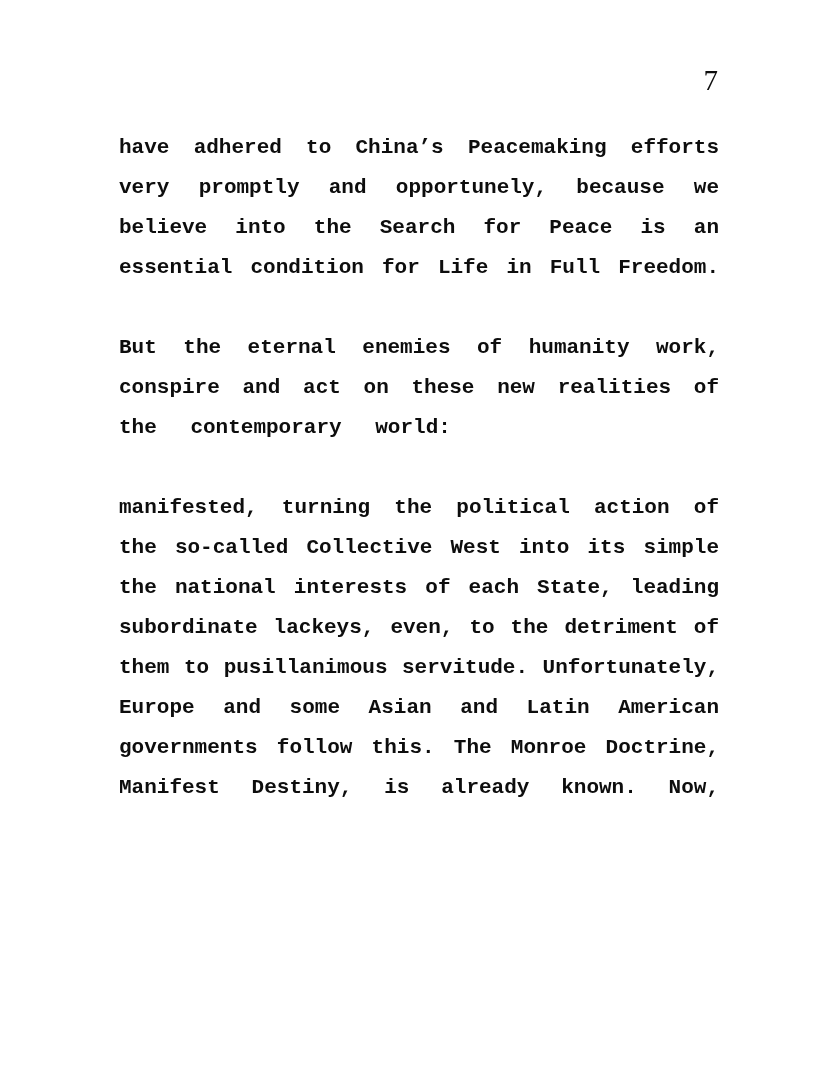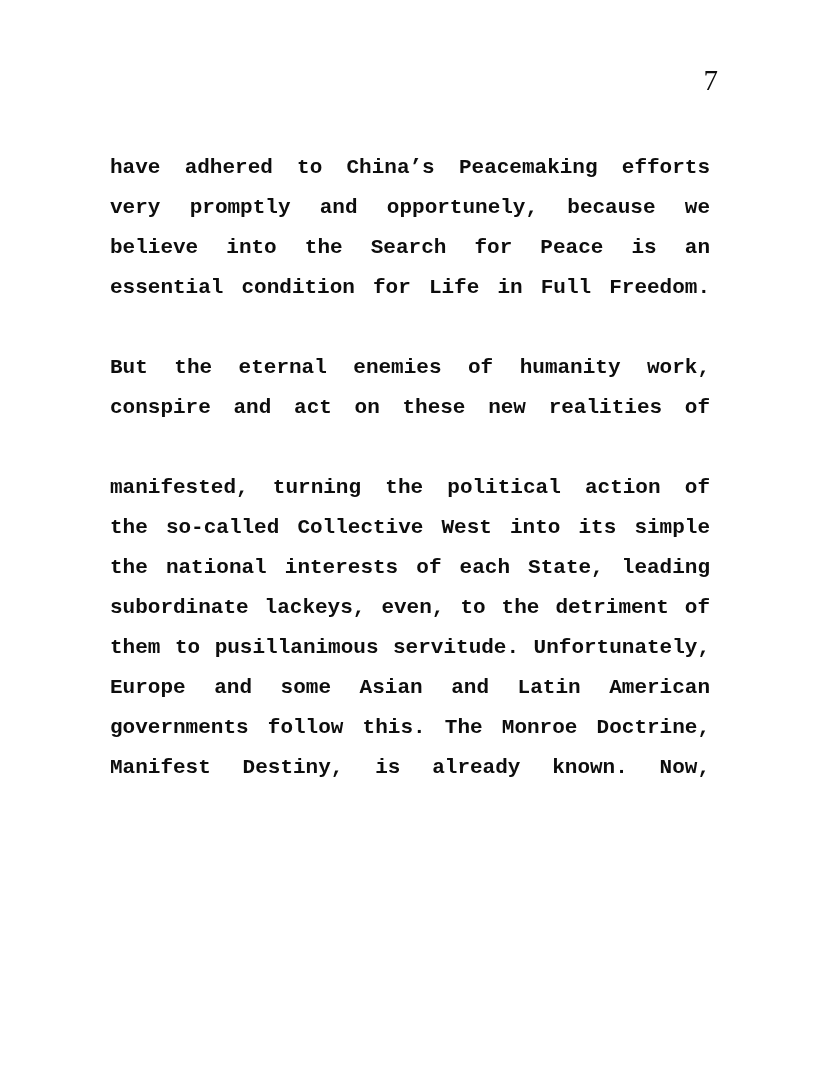--- a/index.html
+++ b/index.html
@@ -22,24 +22,23 @@
     top: 66px;
     right: 107px;
     font-family: "Liberation Serif", serif;
     font-weight: 400;
     font-size: 29px;
     line-height: 1;
     color: #0d0d0d;
   }
   .content {
     position: absolute;
-    left: 110px;
+    left: 119px;
     top: 128px;
     width: 600px;
-    margin-top: 20px;
   }
   .paragraph {
     margin: 0 0 40px 0;
   }
   .paragraph:last-child {
     margin-bottom: 0;
   }
   .line {
     height: 40px;
     line-height: 40px;
@@ -63,20 +62,21 @@
   <div class="content">
       <div class="paragraph">
         <div class="line just">have adhered to China’s Peacemaking efforts</div>
         <div class="line just">very promptly and opportunely, because we</div>
         <div class="line just">believe into the Search for Peace is an</div>
         <div class="line just">essential condition for Life in Full Freedom.</div>
       </div>
       <div class="paragraph">
         <div class="line just">But the eternal enemies of humanity work,</div>
         <div class="line just">conspire and act on these new realities of</div>
+        <div class="line left">the contemporary world:</div>
       </div>
       <div class="paragraph">
         <div class="line just">manifested, turning the political action of</div>
         <div class="line just">the so-called Collective West into its simple</div>
         <div class="line just">the national interests of each State, leading</div>
         <div class="line just">subordinate lackeys, even, to the detriment of</div>
         <div class="line just">them to pusillanimous servitude. Unfortunately,</div>
         <div class="line just">Europe and some Asian and Latin American</div>
         <div class="line just">governments follow this. The Monroe Doctrine,</div>
         <div class="line just">Manifest Destiny, is already known. Now,</div>

